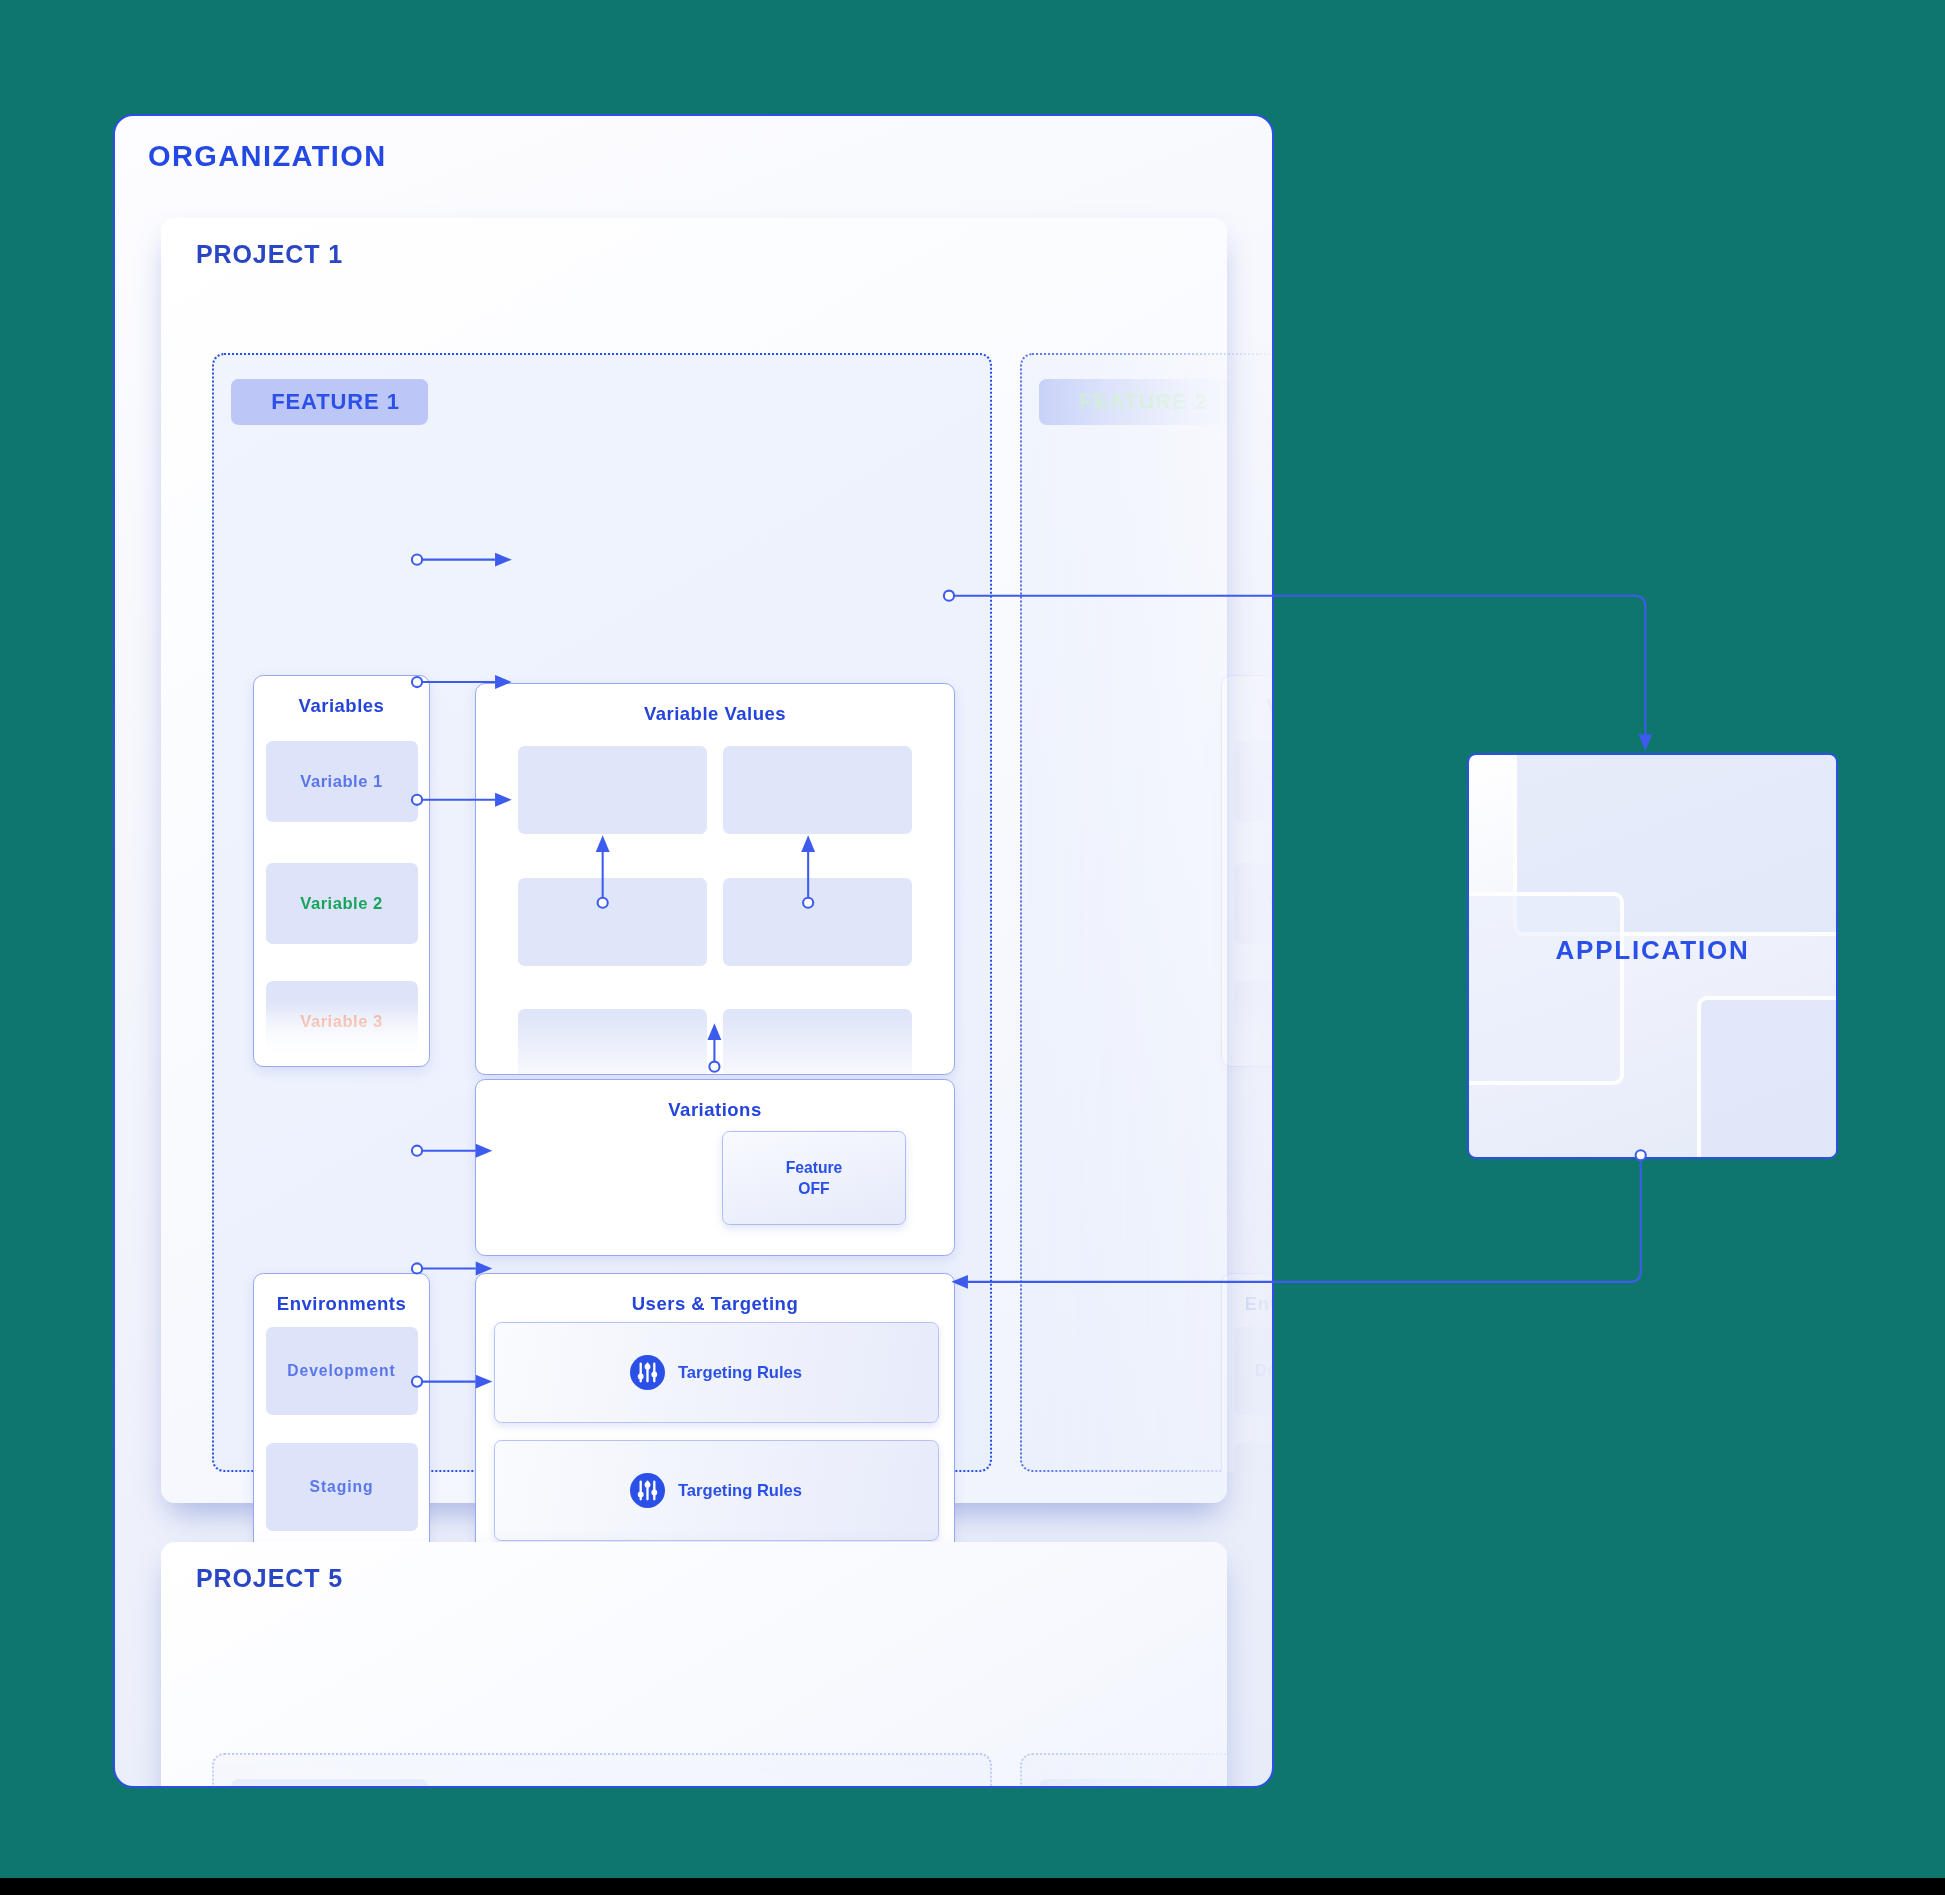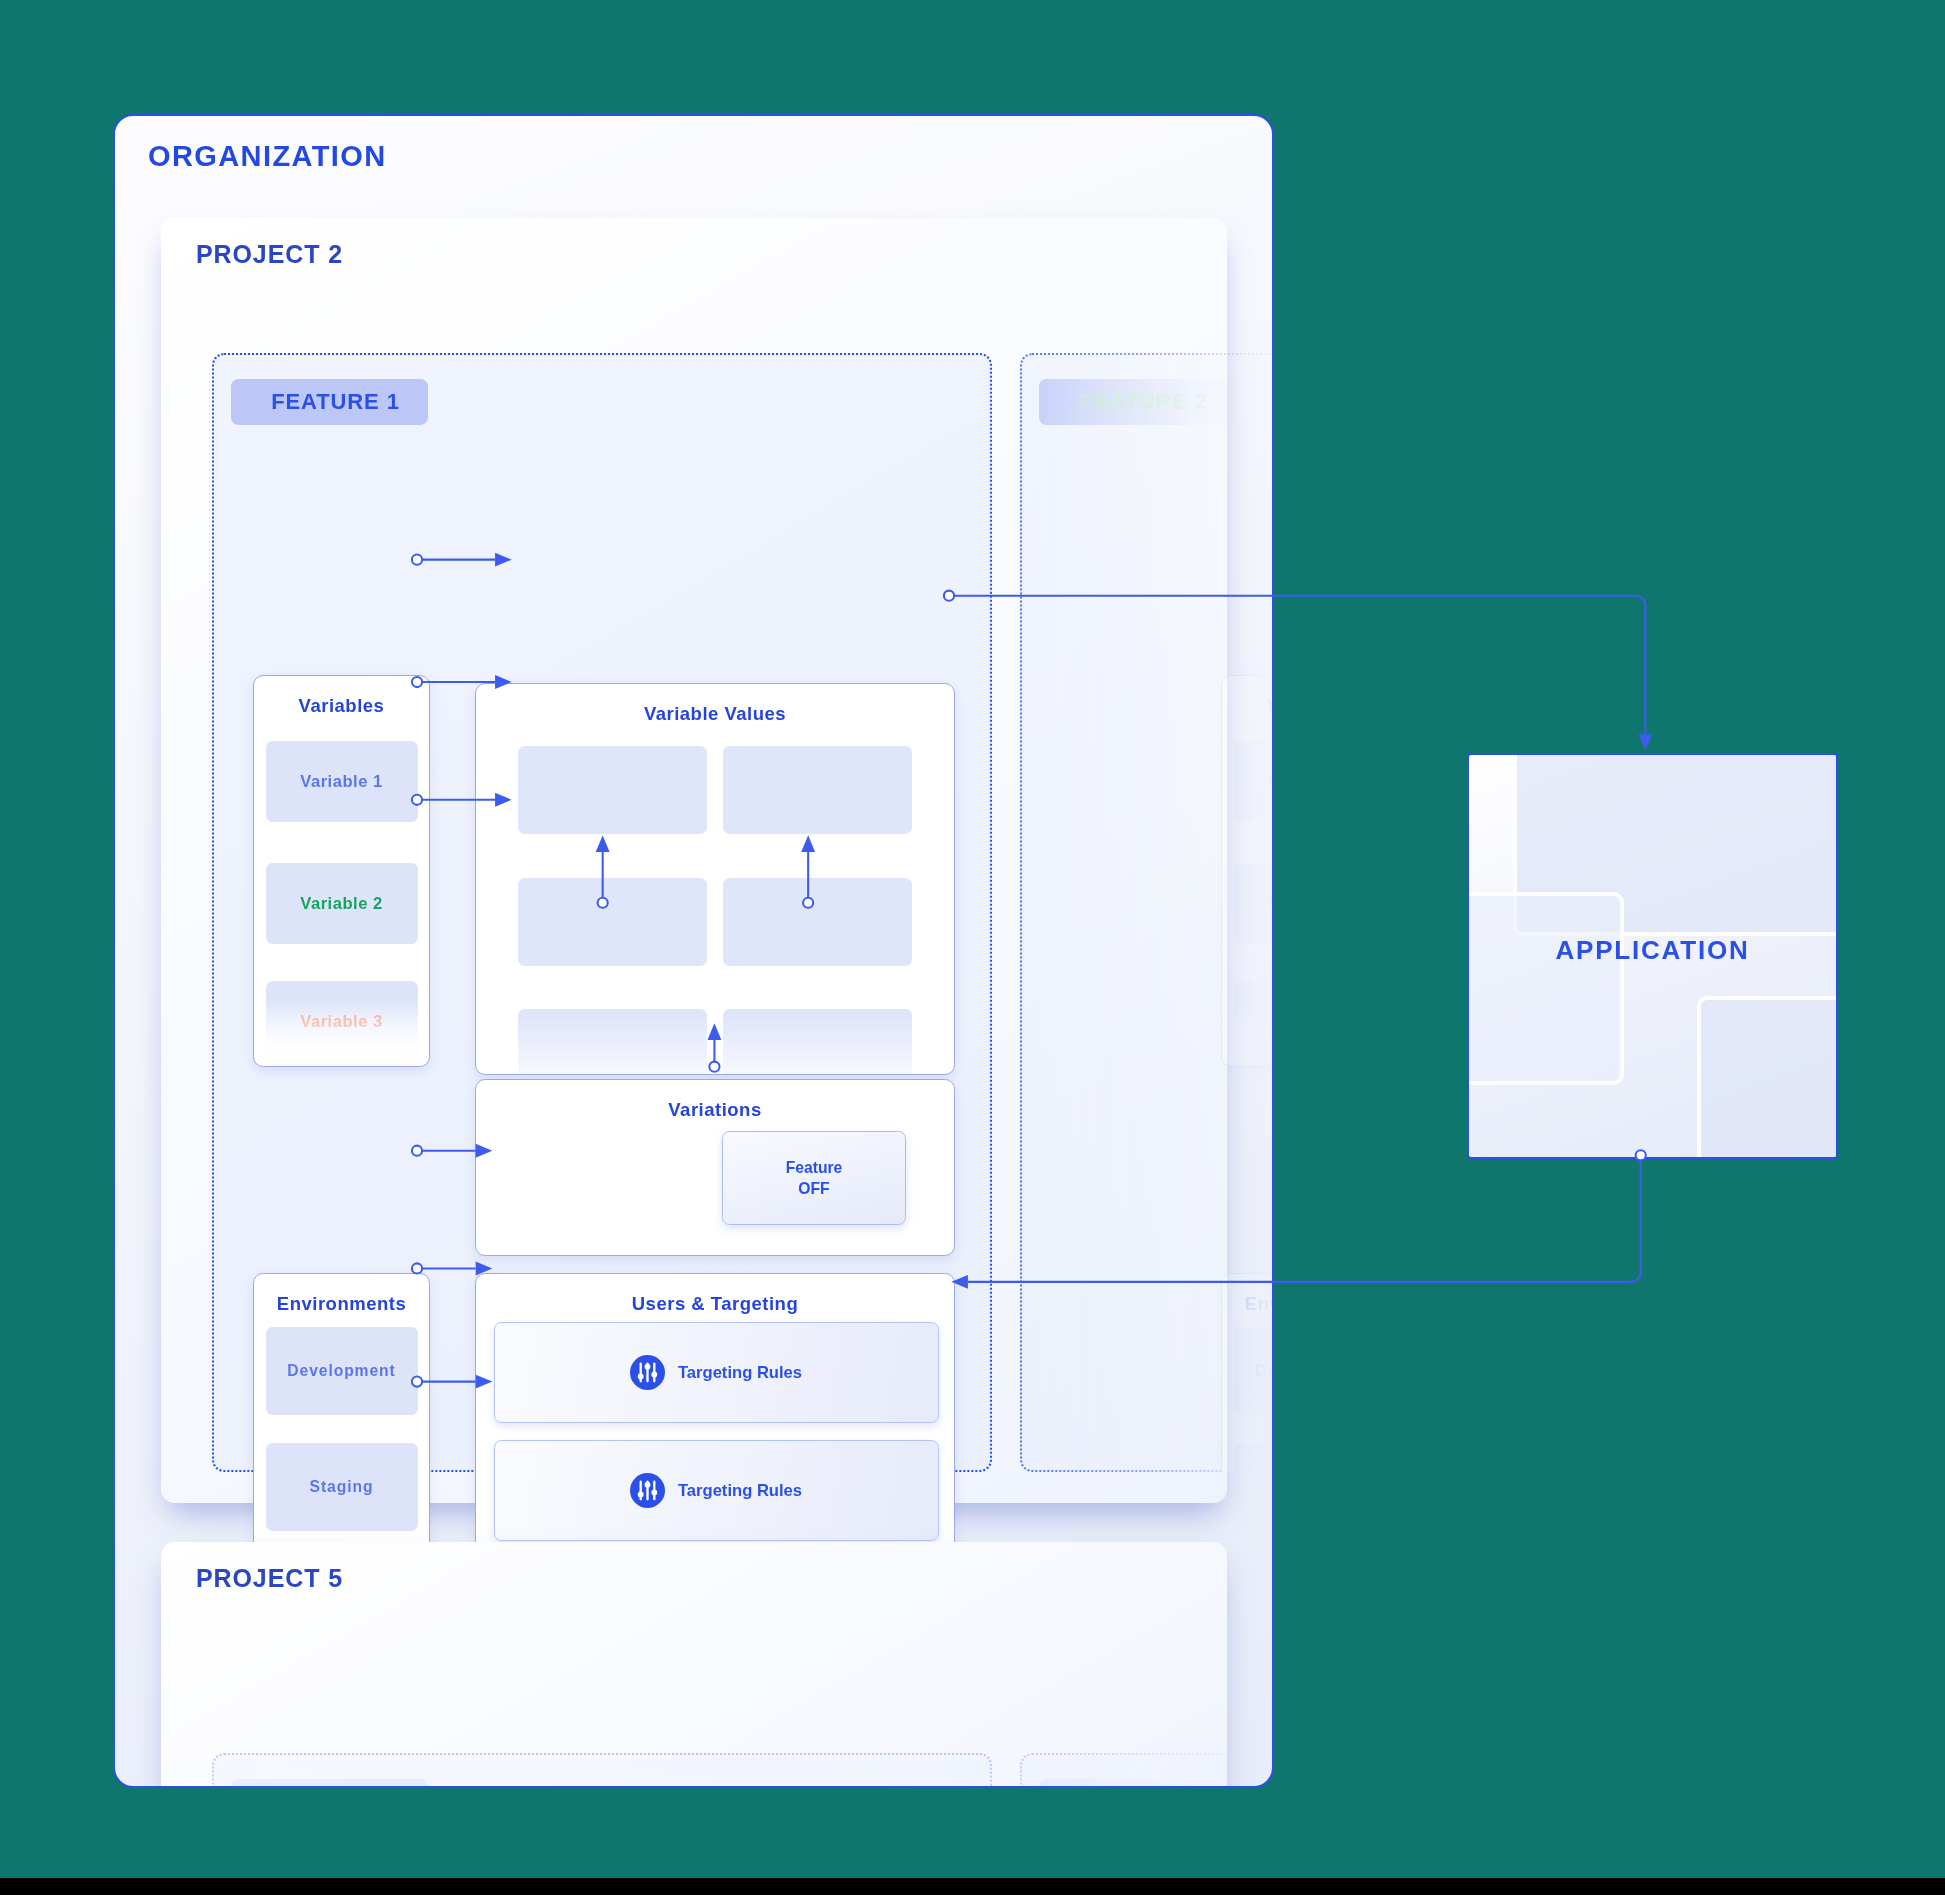--- a/index.html
+++ b/index.html
@@ -74,21 +74,21 @@
 
   
   .ut-row{position:absolute;left:17.5px;width:443px;height:99px;border-radius:7.4px;
         border:1.4px solid #b6c2f4;background:linear-gradient(100deg,#fafbfe 0%,#e7ebfa 100%);
         box-shadow:0 3.7px 7.4px rgba(120,140,220,.2);
         display:flex;align-items:center;justify-content:center;gap:13px;}
   .ut-row .lbl{font-size:16.6px;font-weight:bold;color:#2b50e8;}
   .slider-ic{width:35px;height:35px;flex:0 0 auto;}
 
   
-  .app{position:absolute;left:1467px;top:753px;width:367px;height:402px;border-radius:4px;
+  .app{position:absolute;left:1467px;top:753px;width:367px;height:402px;border-radius:9px;
        border:2.8px solid #2b4fe7;overflow:hidden;
        background:linear-gradient(160deg,#ffffff 0%,#eef1fb 55%,#e4eaf8 100%);text-decoration:underline;}
   .deco{position:absolute;border-radius:10.2px;border:4.2px solid rgba(255,255,255,.95);
        background:rgba(223,230,248,.75);}
   .d1{left:12%;top:-9%;width:88%;height:52%;}
   .d2{left:-12%;top:34%;width:52%;height:46%;background:rgba(233,238,251,.6);}
   .d3{left:62%;top:60%;width:55%;height:55%;}
   .app-title{position:absolute;left:0;right:0;top:180px;text-align:center;
        font-size:26px;font-weight:bold;color:#2b50e8;letter-spacing:1.8px;}
 
@@ -108,21 +108,21 @@
 </style>
 </head>
 <body>
 
 <div id="canvas">
 
   <div class="org">
     <div class="org-title">ORGANIZATION</div>
 
     <div class="project p1">
-      <div class="project-title">PROJECT 2</div>
+      <div class="project-title">PROJECT 1</div>
 
       <div class="feature f1">
         <div class="badge">FEATURE 1</div>
 
         <div class="wbox vars-box">
           <div class="wbox-title">Variables</div>
           <div class="chip" style="top:65px;">Variable 1</div>
           <div class="chip green" style="top:187px;">Variable 2</div>
           <div class="chip salmon chip-fade" style="top:305px;">Variable 3</div>
         </div>

